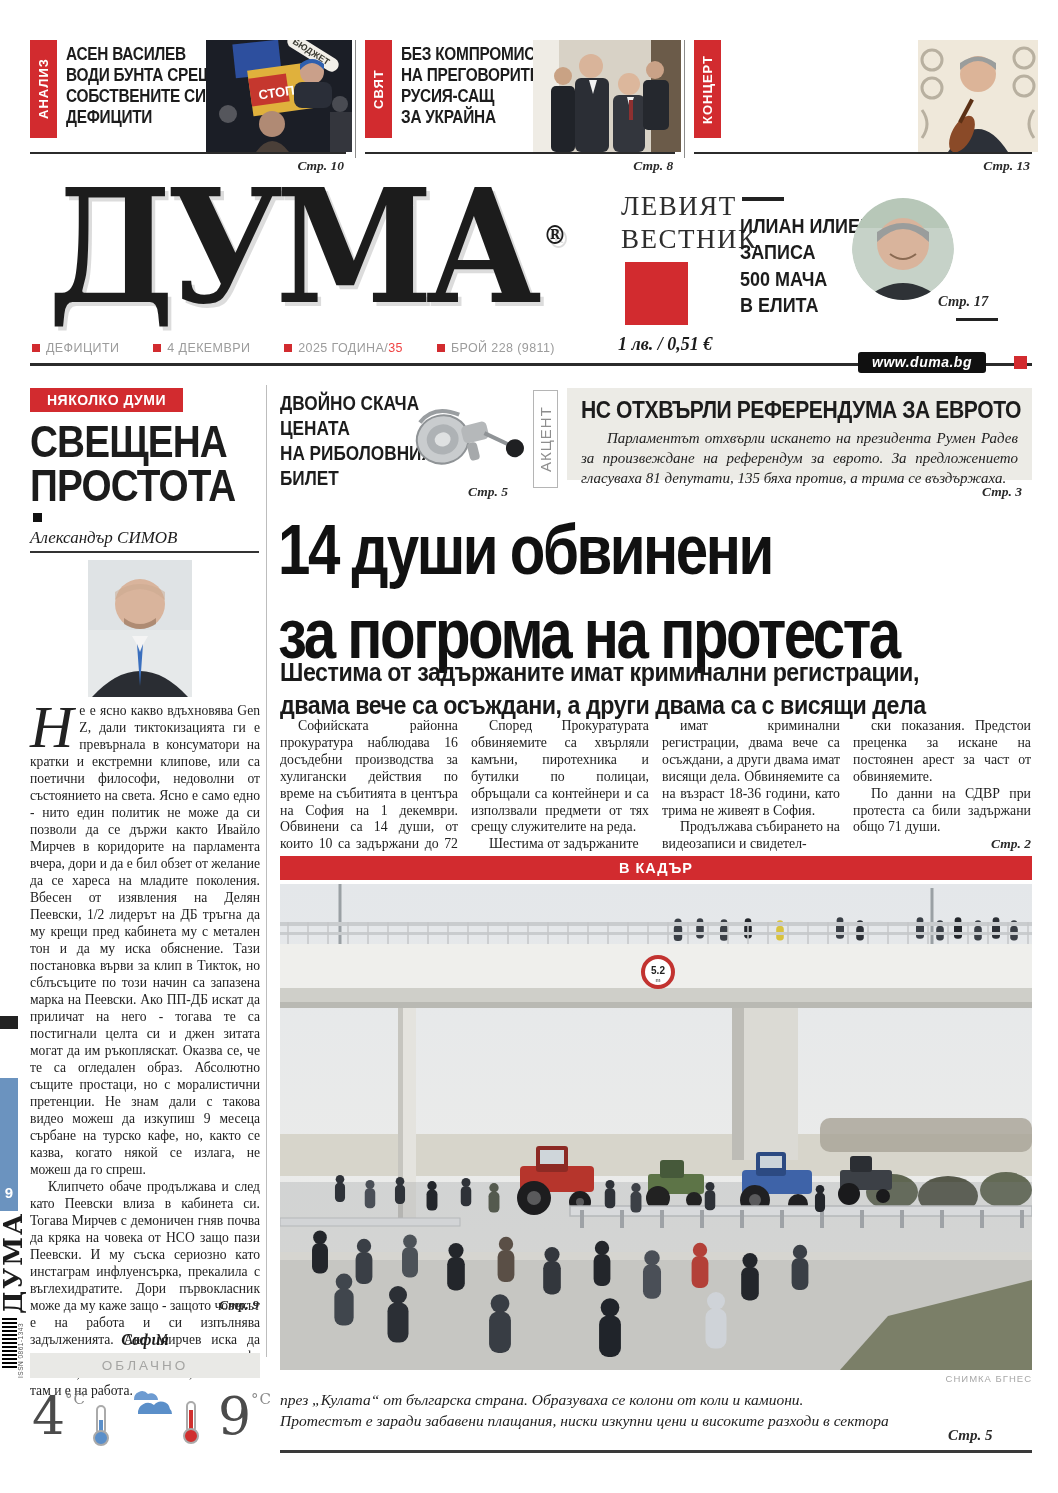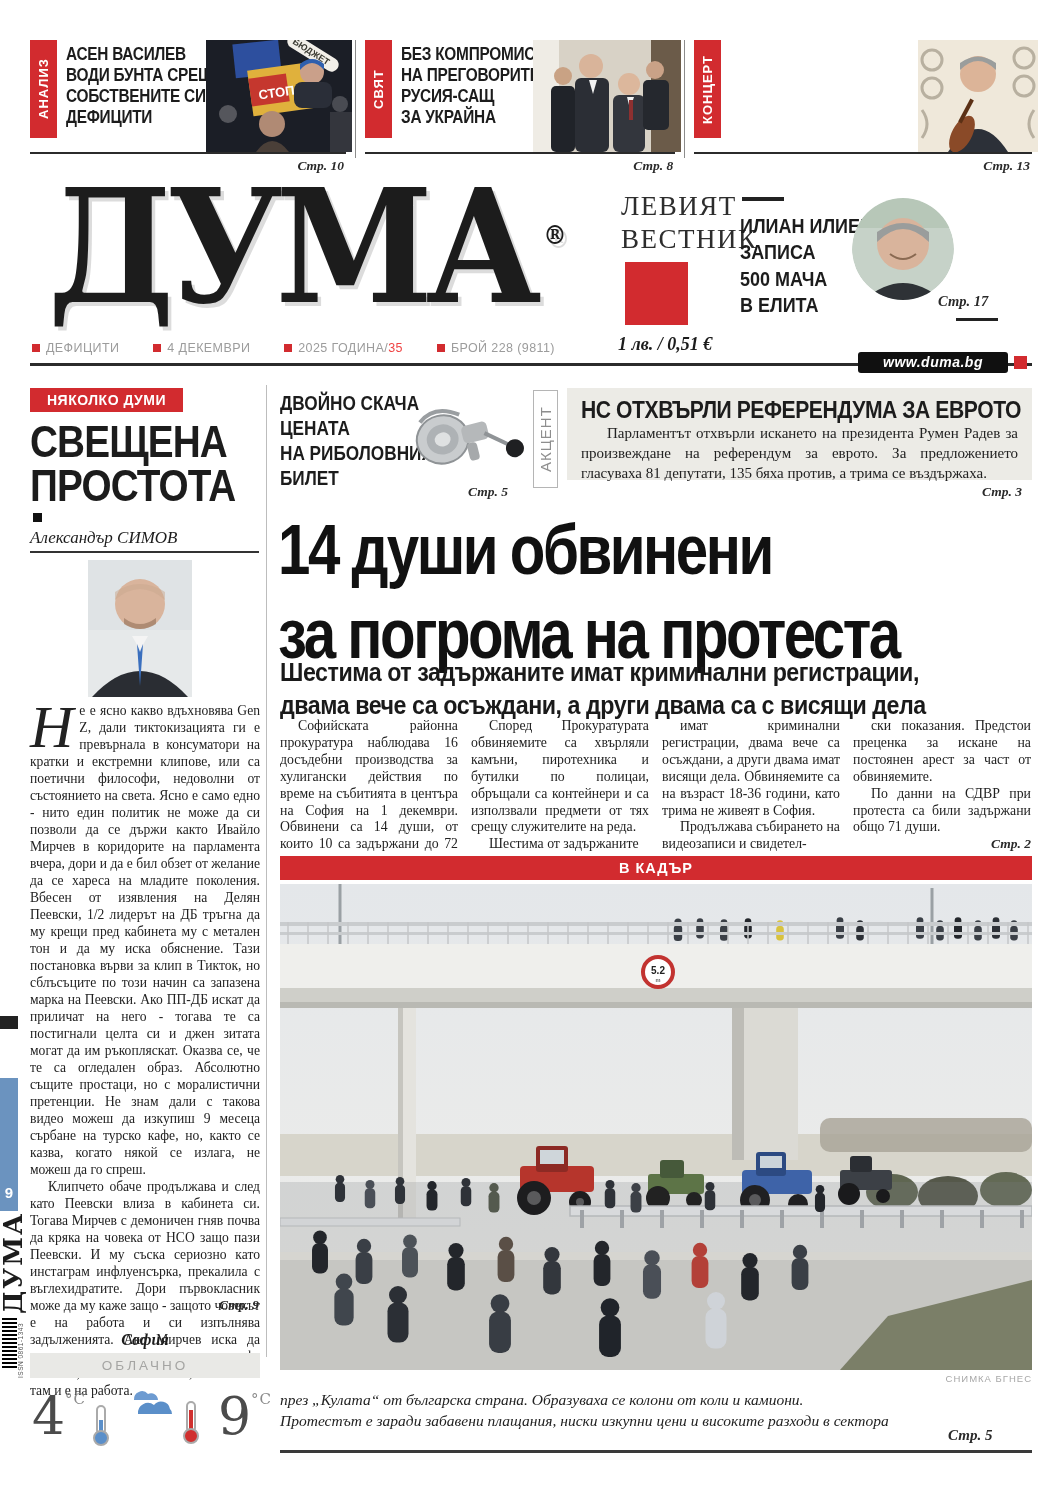--- a/index.html
+++ b/index.html
@@ -40,21 +40,21 @@
   .promo-underline { position:absolute; left:956px; top:318px; width:42px; height:3px; background:#222; }
   .price { position:absolute; left:618px; top:334px; font-style:italic; font-weight:bold; font-size:18px; }
 
   
   .dateline { position:absolute; left:32px; top:341px; width:560px; display:flex; gap:34px;
               font-family:"Liberation Sans",sans-serif; font-size:12.5px; color:#9c9c9c; letter-spacing:.4px; }
   .ditem { display:flex; align-items:center; gap:6px; }
   .dsq { width:8px; height:8px; background:#d22b2f; display:inline-block; }
   .dred { color:#ef4444; }
   .mastrule { position:absolute; left:30px; top:363px; width:1002px; height:3px; background:#2b2b2b; }
-  .wwwbox { position:absolute; left:858px; top:352px; width:150px; height:21px; background:#101010; border-radius:3px;
+  .wwwbox { position:absolute; left:858px; top:352px; width:128px; height:21px; background:#101010; border-radius:3px;
             color:#fff; font-style:italic; font-weight:bold; font-family:"Liberation Sans",sans-serif; font-size:14px;
             text-align:center; line-height:21px; letter-spacing:.5px; }
   .wwwsq { position:absolute; left:1014px; top:356px; width:13px; height:13px; background:#d22b2f; }
 
   
   .kicker { position:absolute; left:30px; top:388px; width:153px; height:24px; background:#d22b2f; color:#fff;
             font-family:"Liberation Sans",sans-serif; font-weight:bold; font-size:14px; text-align:center;
             line-height:24px; letter-spacing:.5px; }
   .op-title { position:absolute; left:30px; top:420px; }
   .op-title-line { font-family:"Liberation Sans",sans-serif; font-weight:bold; font-size:45px; line-height:.98;
@@ -88,21 +88,21 @@
   .fish-photo { position:absolute; left:405px; top:392px; width:120px; height:92px; }
   .fish-page { position:absolute; left:468px; top:484px; }
 
   
   .akc-label { position:absolute; left:533px; top:390px; width:25px; height:98px; border:1px solid #b5b5b5;
                color:#8e8e8e; font-family:"Liberation Sans",sans-serif; font-size:15px;
                writing-mode:vertical-rl; transform:rotate(180deg); text-align:center; line-height:23px; letter-spacing:1px; }
   .akc-box { position:absolute; left:567px; top:388px; width:465px; height:92px; background:#ecebe6; padding:8px 14px 0 14px; }
   .akc-title { font-family:"Liberation Sans",sans-serif; font-weight:bold; font-size:24px; letter-spacing:-0.5px;
                transform:scaleX(.88); transform-origin:left; white-space:nowrap; }
-  .akc-body { font-size:15px; line-height:1.32; text-align:justify; text-indent:26px; color:#222; }
+  .akc-body { margin-top:5px; font-style:italic; font-size:15px; line-height:1.32; text-align:justify; text-indent:26px; color:#222; }
   .akc-page { position:absolute; left:982px; top:484px; }
 
   
   .lead-title { position:absolute; left:278px; top:508px; }
   .lead-line { font-family:"Liberation Sans",sans-serif; font-weight:bold; font-size:71px; line-height:1.18;
                letter-spacing:-3px; transform:scaleX(.82); transform-origin:left; white-space:nowrap; color:#111; }
   .lead-sub { position:absolute; left:280px; top:656px; }
   .lead-sub-line { font-family:"Liberation Sans",sans-serif; font-weight:bold; font-size:25px; line-height:1.3;
                    letter-spacing:-0.5px; transform:scaleX(.93); transform-origin:left; white-space:nowrap; color:#1a1a1a; }
   .lead-cols { position:absolute; left:280px; top:718px; width:752px; height:140px; display:flex; gap:13px; }

